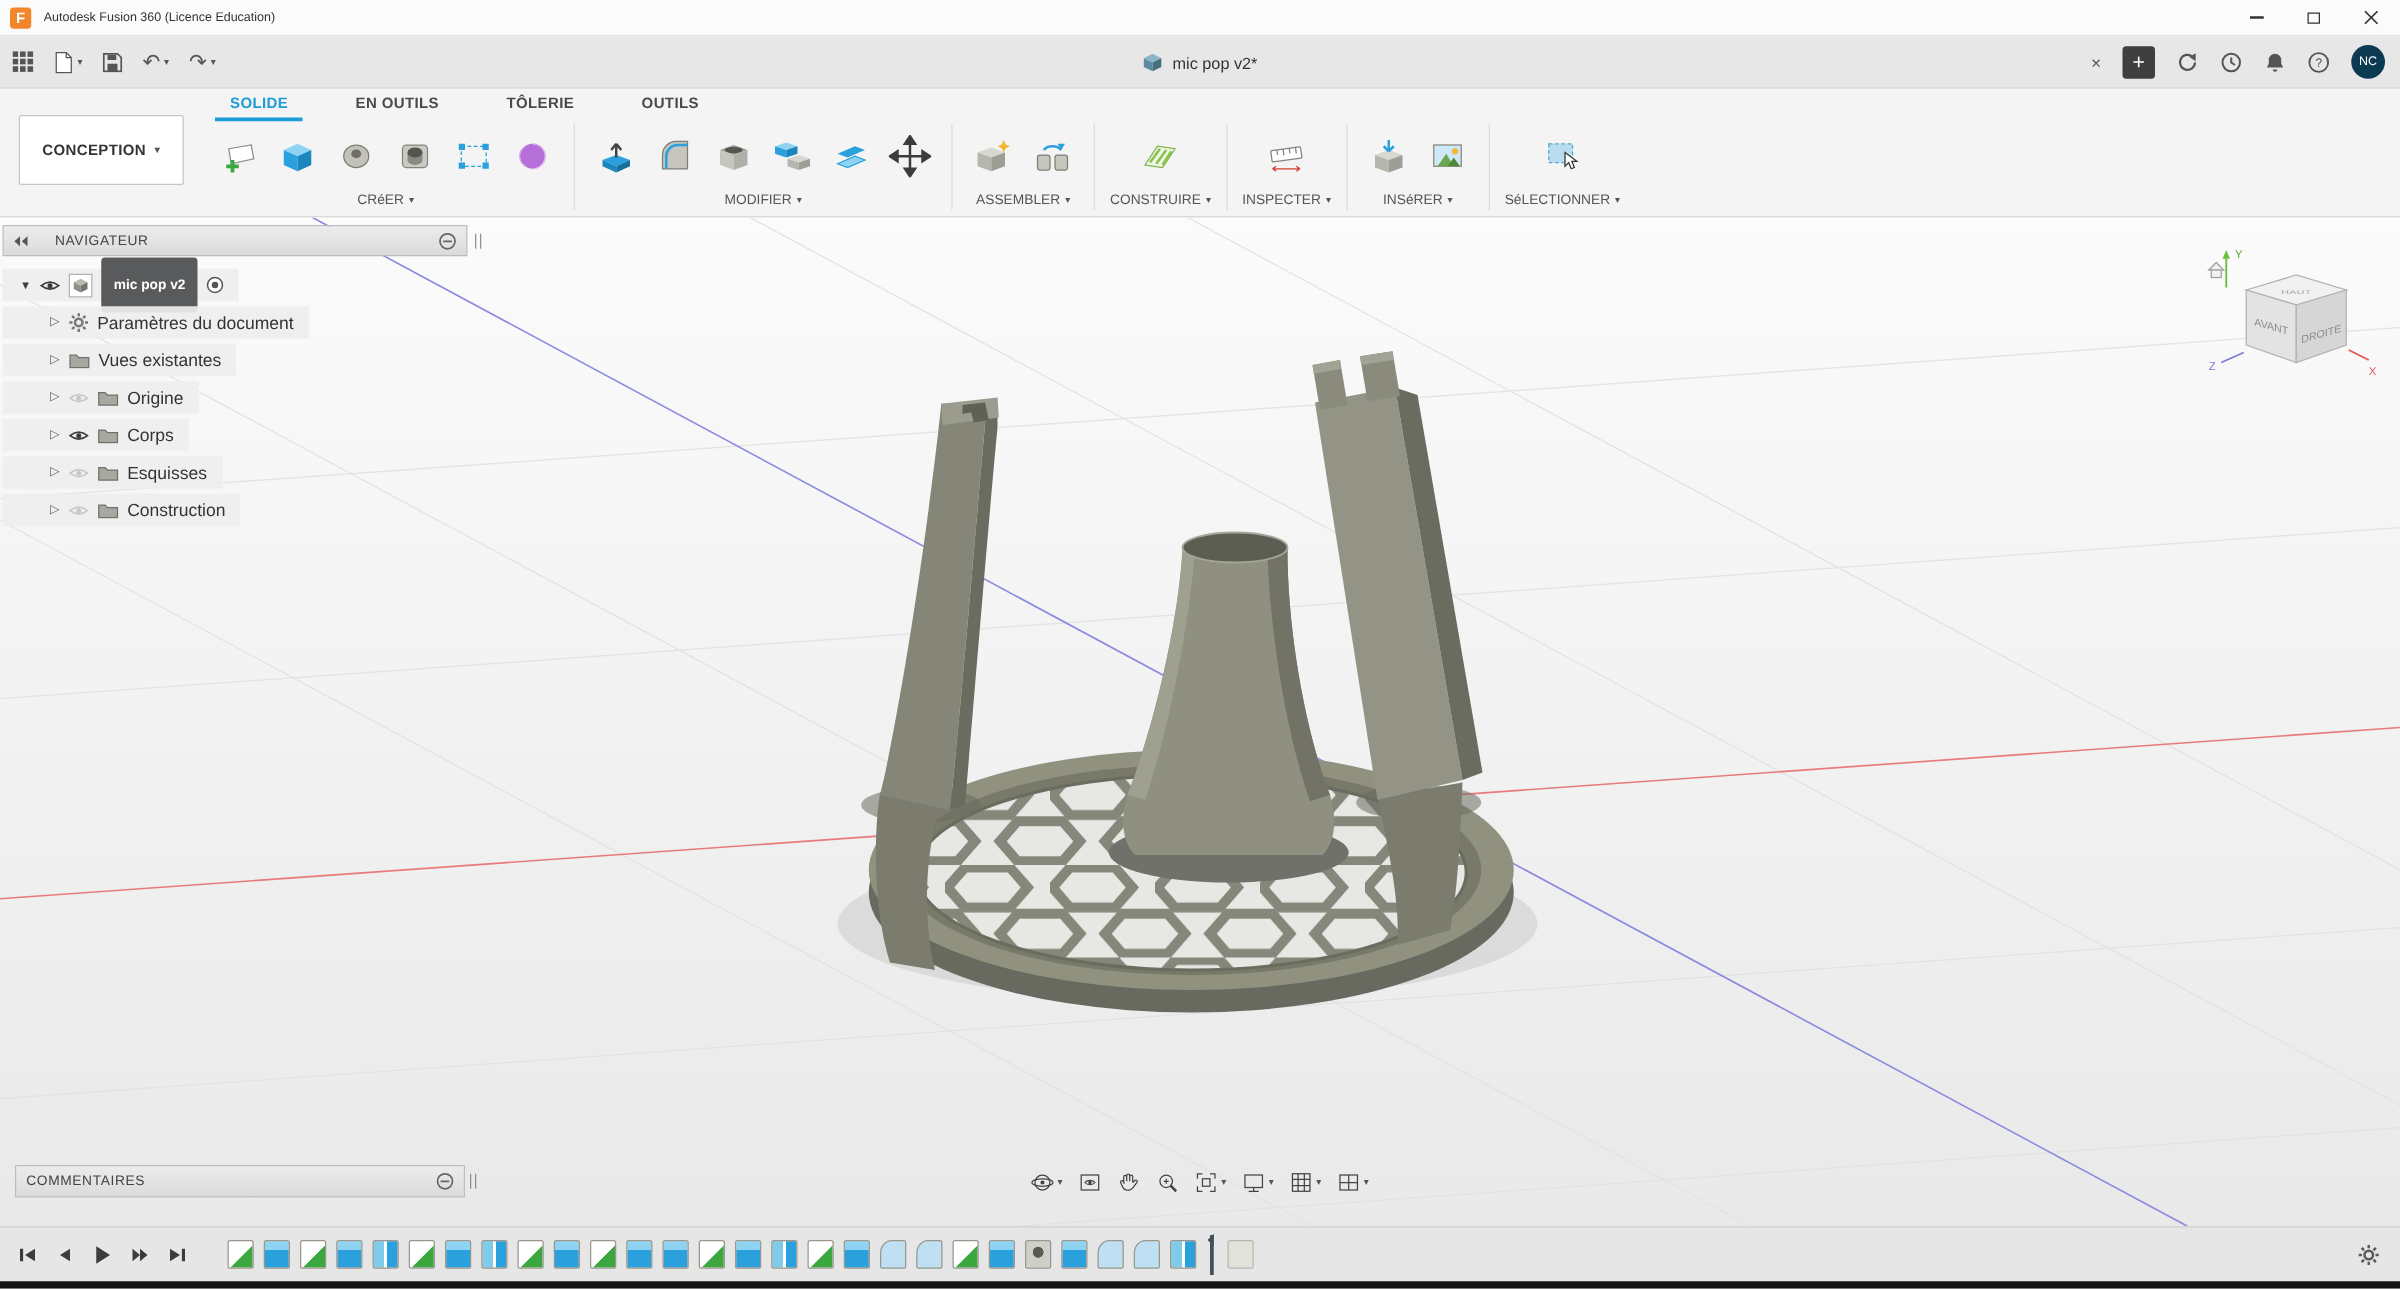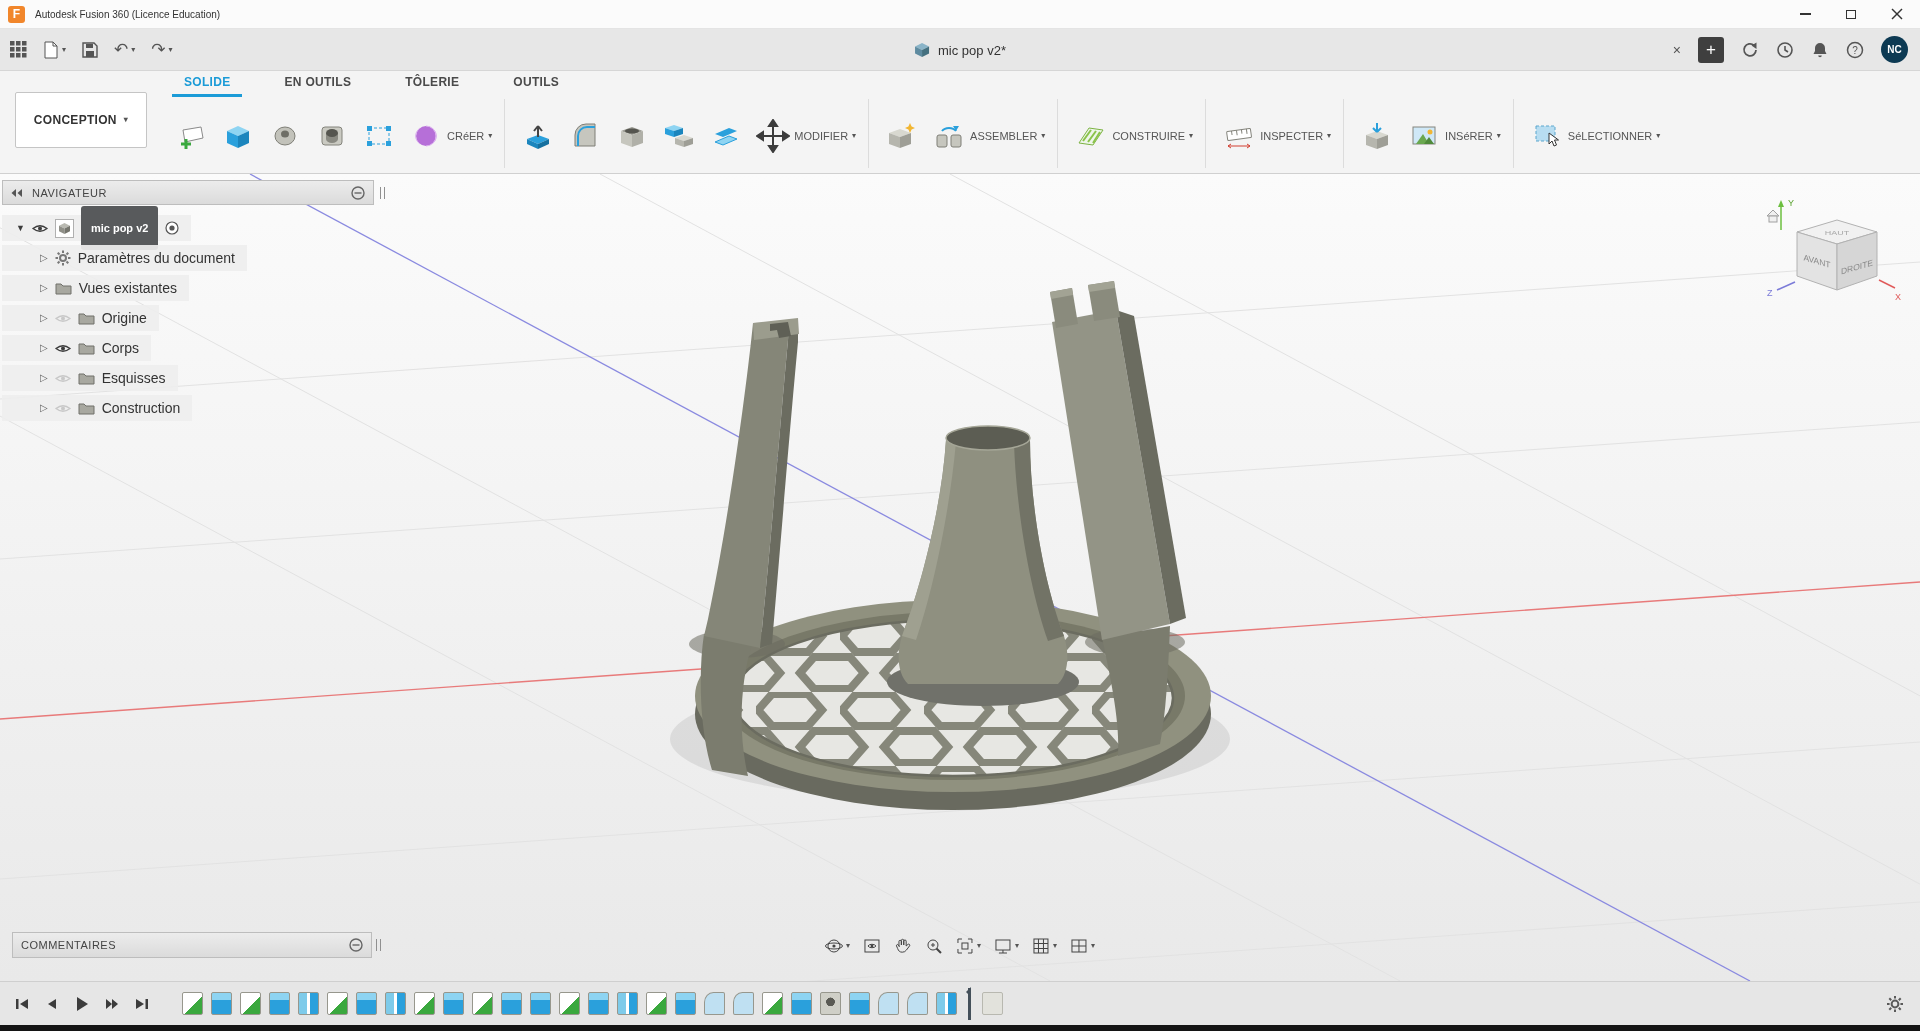--- a/index.html
+++ b/index.html
@@ -19,42 +19,42 @@
   .appbar{position:absolute;top:29px;left:0;right:0;height:42px;background:#e7e7e7;border-bottom:1px solid #d6d6d6}
   .appbar-left{position:absolute;left:10px;top:0;bottom:0;display:flex;align-items:center;gap:16px}
   .appbar-center{position:absolute;left:50%;top:0;bottom:12px;transform:translateX(-50%);display:flex;align-items:flex-end;gap:8px}
   .appbar-right{position:absolute;right:12px;top:0;bottom:0;display:flex;align-items:center;gap:17px}
   .tool{display:flex;align-items:center;gap:3px;color:#555}
   .caret{font-size:8px;color:#555;line-height:1}
   .glyph{font-size:17px;color:#555;line-height:1}
   .doc-tab-label{font-size:13px;color:#333}
   .newtab-btn{width:26px;height:26px;background:#3f3f3f;border-radius:3px;color:#fff;font-size:17px;display:flex;align-items:center;justify-content:center}
   .closetab{font-size:14px;color:#555}
-  .avatar{width:27px;height:27px;border-radius:50%;background:#0d3a53;color:#fff;font-size:10px;font-weight:bold;display:flex;align-items:center;justify-content:center}
+  .avatar{width:27px;height:27px;border-radius:50%;background:#0d3a53;color:#fff;font-size:10px;font-weight:normal;display:flex;align-items:center;justify-content:center}
 
   
   .ribbon{position:absolute;top:71px;left:0;right:0;height:103px;background:#f4f4f4;border-bottom:1px solid #d0d0d0}
   .workspace-btn{position:absolute;left:15px;top:21px;width:132px;height:56px;background:#fff;border:1px solid #c5c5c5;border-radius:2px;display:flex;align-items:center;justify-content:center;gap:7px;font-size:12px;font-weight:bold;color:#333;letter-spacing:.3px}
   .rtabs{position:absolute;left:172px;top:0;height:26px;display:flex;gap:30px}
   .rtab{padding:0 12px;font-size:12px;font-weight:bold;color:#4a4a4a;line-height:23px;letter-spacing:.3px}
   .rtab.active{color:#1b9bd7;border-bottom:3px solid #1b9bd7}
   .rgroups{position:absolute;left:160px;top:26px;right:6px;height:77px;display:flex;align-items:stretch}
-  .rgroup{display:flex;flex-direction:row;align-items:center;justify-content:flex-start;padding:0 10px}
+  .rgroup{display:flex;flex-direction:column;align-items:center;justify-content:flex-start;padding:0 10px}
   .ricons{display:flex;align-items:center;gap:5px;height:56px}
   .ribbon-btn{width:42px;height:46px;display:flex;align-items:center;justify-content:center;border-radius:2px}
   .glabel{display:flex;align-items:center;gap:4px;font-size:11px;color:#555;margin-top:1px}
   .rsep{width:1px;background:#dcdcdc;margin:2px 2px 6px 2px}
 
   
   .canvas{position:absolute;top:174px;left:0;width:1920px;height:807px;background:linear-gradient(#fbfbfb,#e9e9e9);overflow:hidden}
   .canvas-svg{position:absolute;left:0;top:0}
 
   
   .navigator{position:absolute;left:2px;top:6px;width:380px}
-  .nav-header{width:372px;height:25px;background:linear-gradient(#ececec,#dbdbdb);border:1px solid #bdbdbd;display:flex;align-items:center;padding:0 8px;gap:9px}
+  .nav-header{width:372px;height:25px;background:linear-gradient(#ececec,#dbdbdb);border:1px solid #bdbdbd;display:flex;align-items:center;padding:0 8px;gap:21px}
   .nav-title{font-size:11px;color:#444;letter-spacing:.5px}
   .nav-header-right{margin-left:auto;display:flex;align-items:center;gap:6px}
   .grip{width:5px;height:12px;border-left:1px solid #909090;border-right:1px solid #909090;position:absolute;top:7px;left:378px}
   .nav-rows{margin-top:10px;display:flex;flex-direction:column;gap:4px}
   .nav-row{display:inline-flex;align-items:center;height:26px;background:rgba(238,238,238,.92);width:max-content;padding-right:12px;gap:7px}
   .nav-row.root{padding-left:14px}
   .nav-row.child{padding-left:38px}
   .tri{font-size:10px;color:#666;line-height:1}
   .tri.root-tri{font-size:9px;color:#3c3c3c}
   .eye{display:flex;align-items:center}

